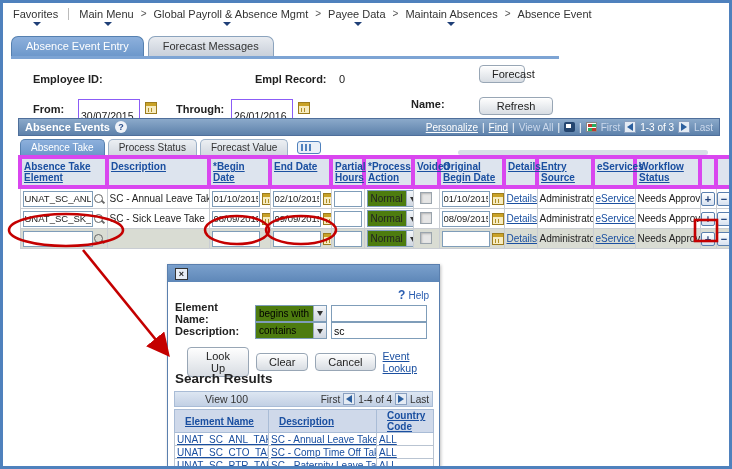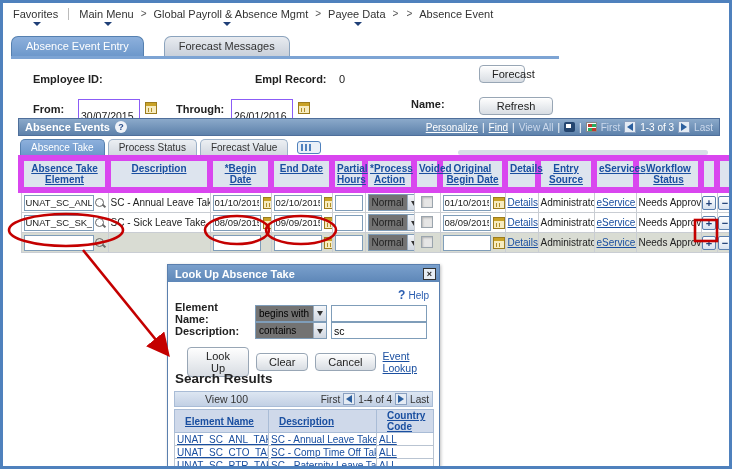--- a/index.html
+++ b/index.html
@@ -9,21 +9,21 @@
 
   
   .breadcrumb { position:absolute; top:5px; left:10px; font-size:11px; color:#333; display:flex; align-items:flex-start; gap:6px; white-space:nowrap; }
   .crumb { position:relative; display:inline-block; padding-bottom:6px; cursor:pointer; }
   .crumb .caret { position:absolute; left:45%; bottom:0; width:0; height:0; border:4px solid transparent; border-top-color:#1f3f77; border-bottom:0; }
   .crumb-sep { color:#555; font-size:10px; padding:0 1px; }
   .crumb-div { width:1px; height:12px; background:#bbb; margin:0 4px; }
 
   
   .page-tabs { position:absolute; top:33px; left:8px; width:548px; }
-  .page-tabs .tabs { display:flex; gap:20px; align-items:flex-end; }
+  .page-tabs .tabs { display:flex; gap:4px; align-items:flex-end; }
   .ptab { font-size:11px; padding:3px 14px 4px; border:1px solid #8ba3bd; border-bottom:0; border-radius:7px 7px 0 0; cursor:pointer; }
   .ptab.active { background:linear-gradient(#8db0dc,#6d98cb); color:#fff; border-color:#5580b0; }
   .ptab.inactive { background:linear-gradient(#e8ebf0,#c9d0da); color:#333; }
   .page-tabs .rule { height:3px; background:#7da4d4; }
 
   
   .lbl { position:absolute; font-size:11px; font-weight:bold; color:#222; }
   .val { position:absolute; font-size:11px; color:#222; }
   .tbox { border:1px solid #8b5cf6; background:#fff; font-family:"Liberation Sans",sans-serif; font-size:10.5px; color:#222; height:17px; padding:16px 2px; }
   .cal-icon { display:inline-block; width:12px; height:12px; border:1px solid #9c7c1e; background:#f7ecc0; vertical-align:middle; margin-left:2px; position:relative; cursor:pointer; }
@@ -48,30 +48,30 @@
   .tri-r { width:0; height:0; border:4px solid transparent; border-left:6px solid #2c5f9e; border-right:0; }
   .g-tabs { display:flex; gap:3px; align-items:flex-end; padding:2px 0 0 2px; height:19px; position:relative; }
   .gtab { font-size:10px; padding:2px 10px; border:1px solid #9bb0c8; border-bottom:0; border-radius:5px 5px 0 0; cursor:pointer; }
   .gtab.active { background:linear-gradient(#8db0dc,#6d98cb); color:#fff; border-color:#5580b0; }
   .gtab.inactive { background:linear-gradient(#eceff3,#d2d8e0); color:#333; }
   .show-cols { width:24px; height:13px; margin-left:6px; margin-bottom:1px; border:1px solid #4f81bd; border-radius:3px; background:#eaf0f8; position:relative; cursor:pointer; }
   .show-cols::after { content:""; position:absolute; left:3px; top:2px; width:12px; height:7px; background:repeating-linear-gradient(90deg,#4f81bd 0 2px,transparent 2px 4px); }
   .grid-scrollbar { position:absolute; right:12px; top:14px; width:250px; height:5px; border-radius:3px; background:#d7dee8; cursor:pointer; }
 
   table.grid { border-collapse:collapse; table-layout:fixed; width:712px; font-size:10px; }
-  table.grid th { background:#dde4ee; border:6px solid #d946ef; color:#1a4fa0; font-size:10px; text-align:center; vertical-align:top; padding:2px 2px; height:27px; }
+  table.grid th { background:#dde4ee; border:4px solid #d946ef; color:#1a4fa0; font-size:10px; text-align:left; vertical-align:top; padding:2px 2px; height:27px; }
   table.grid th .col-link { text-decoration:underline; cursor:pointer; }
   table.grid td { border:1px solid #c9cdd3; background:#fff; padding:1px 2px; height:20px; vertical-align:middle; color:#222; white-space:nowrap; overflow:hidden; }
   table.grid tr.row-add td { background:#d9dcd3; }
   .cell-in { border:1px solid #7f9db9; background:#fff; height:16px; font-family:"Liberation Sans",sans-serif; font-size:9.5px; padding:0 1px; color:#222; }
   .in-el { width:70px; } .in-dt { width:48px; } .in-ph { width:28px; }
   .mag { display:inline-block; width:12px; height:12px; position:relative; vertical-align:middle; cursor:pointer; }
   .mag::before { content:""; position:absolute; left:1px; top:1px; width:7px; height:7px; border:1.5px solid #666; border-radius:50%; }
   .mag::after { content:""; position:absolute; left:8px; top:8px; width:4px; height:2px; background:#666; transform:rotate(45deg); }
-  .sel { display:inline-flex; align-items:center; border:1px solid #7f9db9; background:#737373; height:17px; font-size:10px; cursor:pointer; }
+  .sel { display:inline-flex; align-items:center; border:1px solid #7f9db9; background:#4d7c0f; height:17px; font-size:10px; cursor:pointer; }
   .sel .sel-txt { padding:0 3px; flex:1; white-space:nowrap; }
   .sel .sel-arr { width:13px; height:15px; background:linear-gradient(#f4f6f9,#cfd6e0); border-left:1px solid #9ab; display:flex; align-items:center; justify-content:center; }
   .sel .sel-arr i { width:0; height:0; border:3.5px solid transparent; border-top:5px solid #333; margin-top:4px; }
   .cb { display:inline-block; width:12px; height:12px; border:1px solid #9aa4ad; background:#e6e6e6; box-shadow:inset 1px 1px 2px #b5b5b5; }
   .glink { color:#1a4fa0; text-decoration:underline; cursor:pointer; }
   .pm { display:inline-block; width:14px; height:14px; border:1px solid #5a7fae; border-radius:2px; background:linear-gradient(#ffffff,#d8e2f0); color:#1f3f77; font-weight:bold; font-size:11px; line-height:12px; text-align:center; cursor:pointer; }
 
   
   .dialog { position:absolute; left:164px; top:261px; width:273px; height:203px; background:#fff; border:1px solid #5a7fae; box-shadow:1px 1px 3px rgba(0,0,0,.25); z-index:20; }
   .d-title { height:17px; background:linear-gradient(#7aa0cc,#5e87b8); color:#fff; font-size:11px; font-weight:bold; display:flex; align-items:center; justify-content:space-between; padding:0 3px 0 7px; }
@@ -102,20 +102,21 @@
 
   <div class="breadcrumb">
     <span class="crumb"><span>Favorites</span><i class="caret"></i></span>
     <span class="crumb-div"></span>
     <span class="crumb"><span>Main Menu</span><i class="caret"></i></span>
     <span class="crumb-sep">&gt;</span>
     <span class="crumb"><span>Global Payroll &amp; Absence Mgmt</span><i class="caret"></i></span>
     <span class="crumb-sep">&gt;</span>
     <span class="crumb"><span>Payee Data</span><i class="caret"></i></span>
     <span class="crumb-sep">&gt;</span>
+    <span class="crumb"><span>Maintain Absences</span><i class="caret"></i></span>
     <span class="crumb-sep">&gt;</span>
     <span class="crumb"><span>Absence Event</span></span>
   </div>
 
   <div class="page-tabs">
     <div class="tabs">
       <span class="ptab active">Absence Event Entry</span>
       <span class="ptab inactive">Forecast Messages</span>
     </div>
     <div class="rule"></div>
@@ -267,21 +268,20 @@
         <td>Needs Approval</td>
         <td style="padding:0; text-align:center;"><span class="pm">+</span></td>
         <td style="padding:0; text-align:center;"><span class="pm">−</span></td>
       </tr>
     </tbody>
       </table>
   </div>
 
   <div class="dialog">
     <div class="d-title">
-      <span>Look Up Absence Take</span>
       <span class="d-close">×</span>
     </div>
     <span class="d-help"><span class="q">?</span><span>Help</span></span>
 
     <div class="d-row" style="top:36px;">
       <span class="d-lbl">Element Name:</span>
       <span class="sel" style="width:72px;">
           <span class="sel-txt">begins with</span>
           <span class="sel-arr">
             <i></i>

